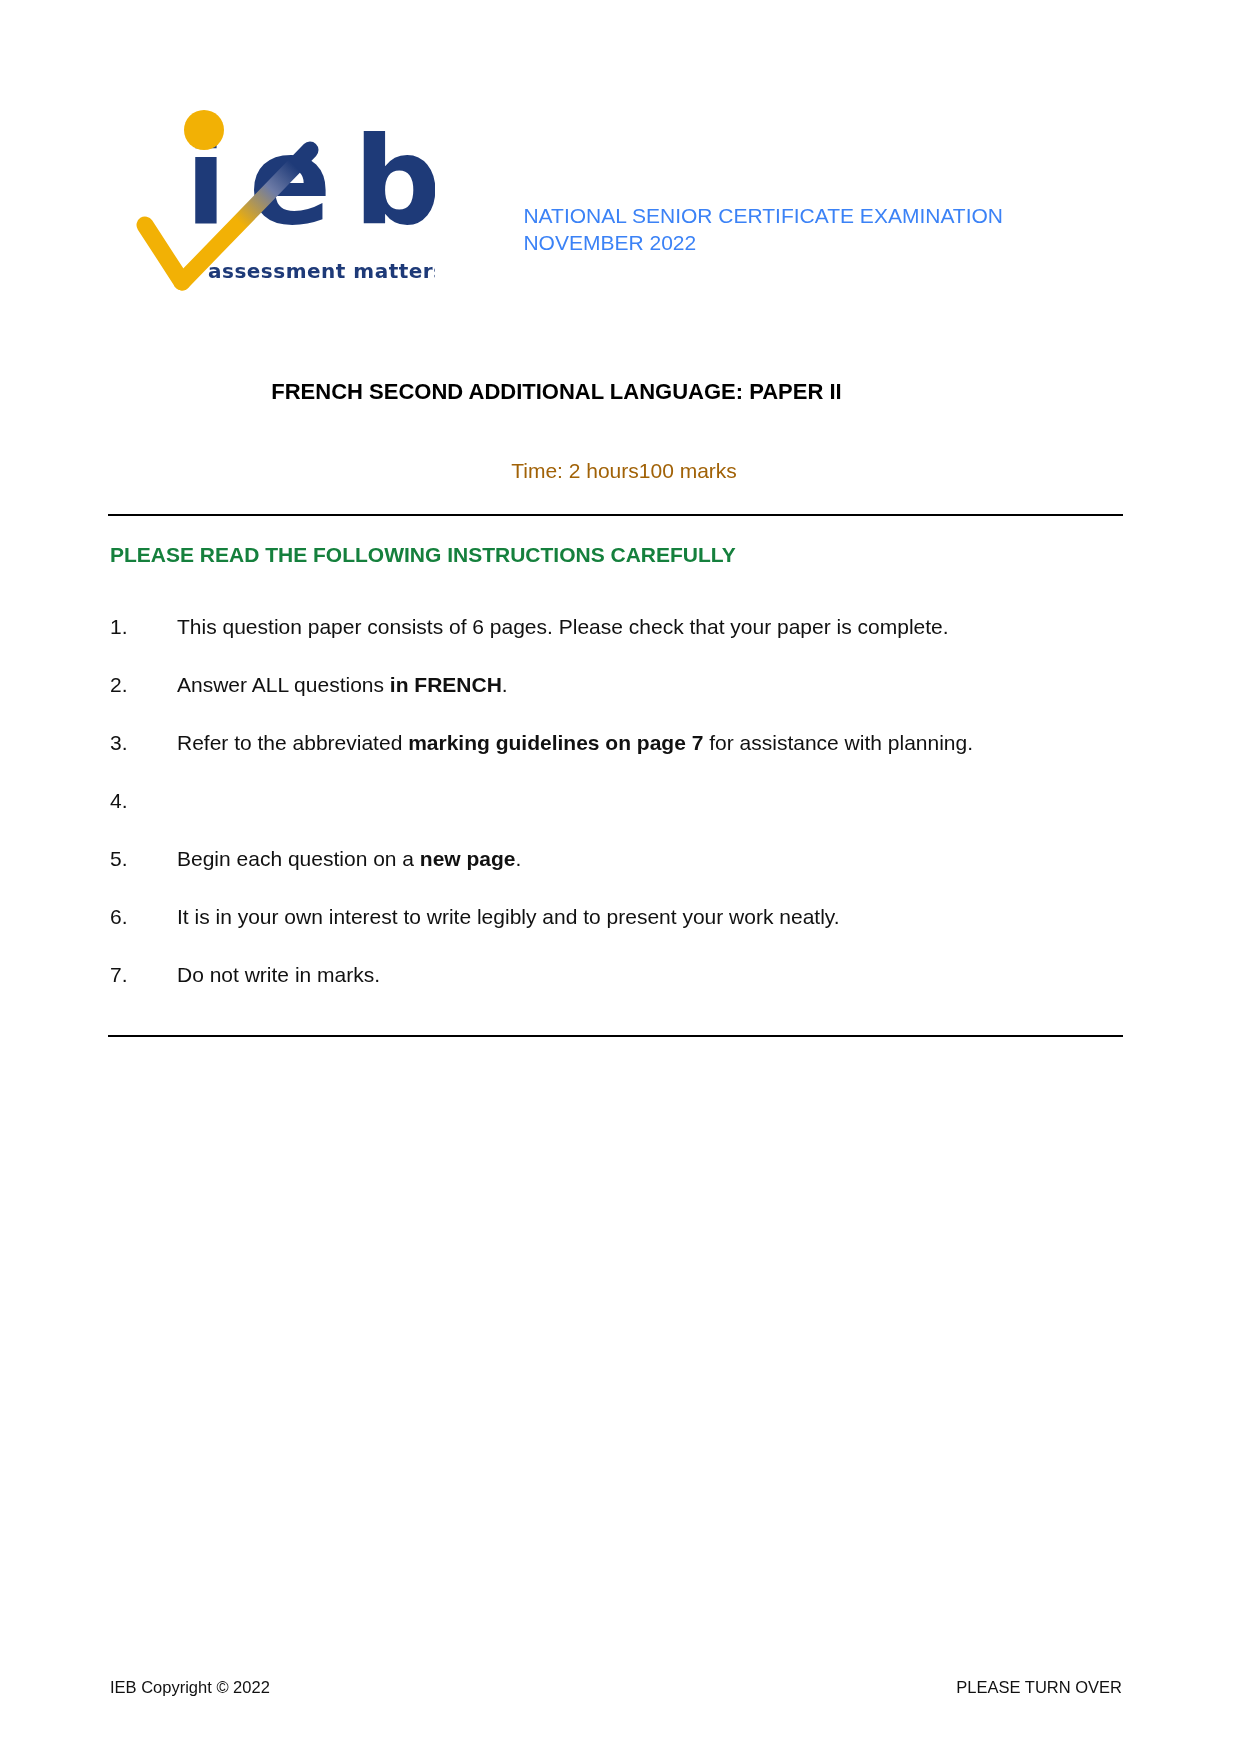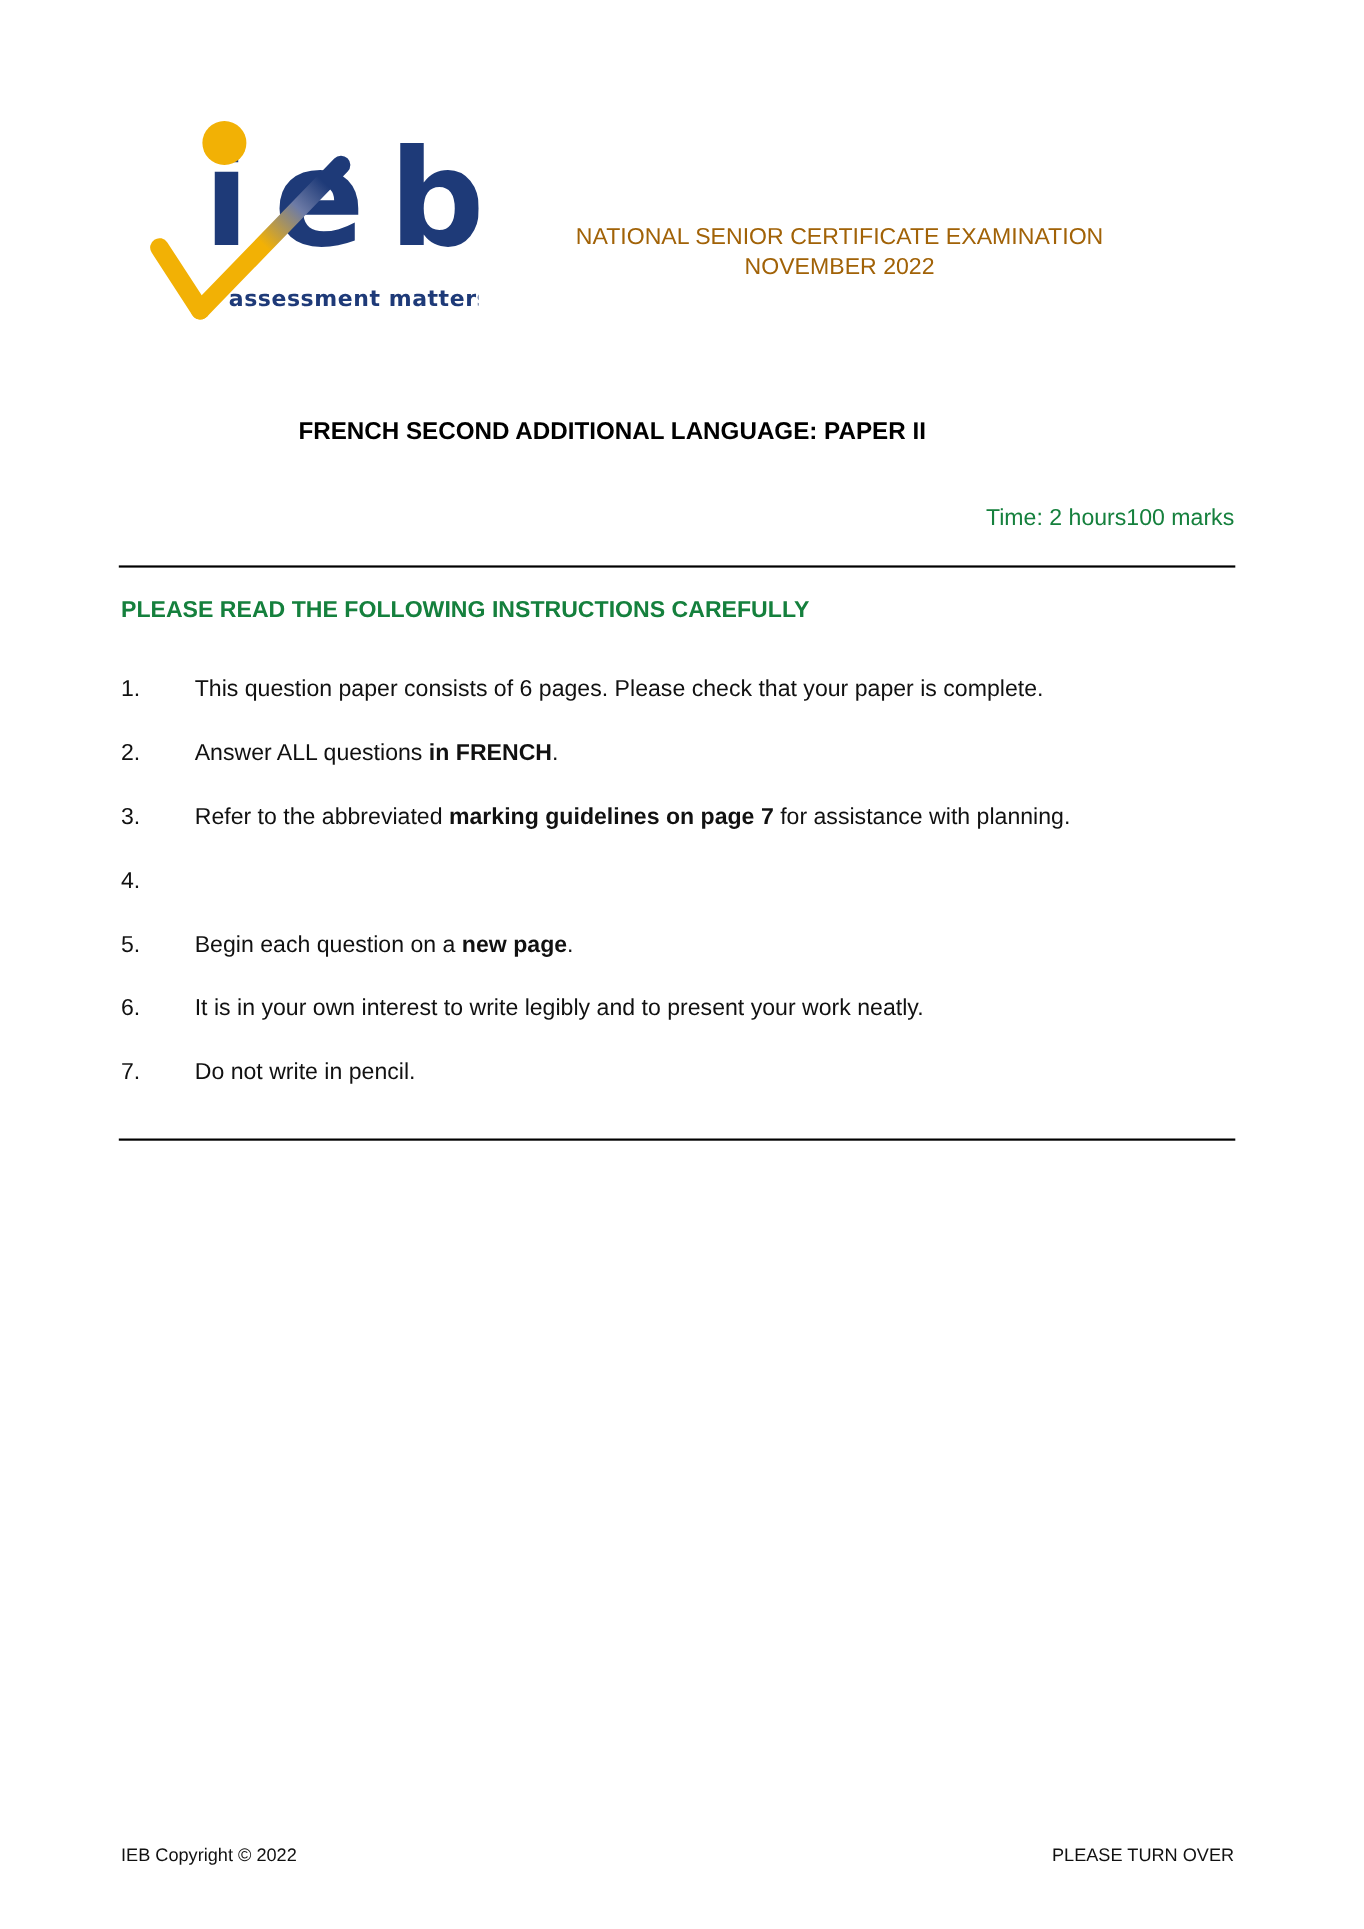--- a/index.html
+++ b/index.html
@@ -9,30 +9,30 @@
     height: 1754px;
     margin: 0 auto;
     background: #ffffff;
     font-family: "Liberation Sans", sans-serif;
     color: #000;
     overflow: hidden;
   }
   .logo-svg { position: absolute; left: 100px; top: 75px; width: 335px; height: 225px; }
   .header-block {
     position: absolute; top: 202px; right: 237px;
-    text-align: center; font-size: 21px; line-height: 27px; color:#a16207;
+    text-align: left; font-size: 21px; line-height: 27px; color:#3b82f6;
   }
   .paper-title {
     position: absolute; top: 379px; left: 110px; width: 893px;
     text-align: center; font-size: 22px; font-weight: bold; color:#000;
   }
   .time-row {
     position: absolute; top: 459px; left: 126px; right: 118px;
-    display: flex; justify-content: flex-end;
-    font-size: 21px; color:#15803d;
+    display: flex; justify-content: center;
+    font-size: 21px; color:#a16207;
   }
   .rule { position: absolute; left: 108px; right: 117px; height: 2px; background: #000; }
   .rule1 { top: 514px; }
   .rule2 { top: 1035px; }
   .instr-heading {
     position: absolute; top: 543px; left: 110px; right: 237px;
     font-size: 21px; font-weight: bold; color:#15803d;
   }
   .items {
     position: absolute; top: 598px; left: 110px; right: 118px;
@@ -105,21 +105,21 @@
     <div class="item">
       <span class="item-num">5.</span>
       <span class="item-text"><span>Begin each question on a </span><b>new page</b><span>.</span></span>
     </div>
     <div class="item">
       <span class="item-num">6.</span>
       <span class="item-text"><span>It is in your own interest to write legibly and to present your work neatly.</span><b></b><span></span></span>
     </div>
     <div class="item">
       <span class="item-num">7.</span>
-      <span class="item-text"><span>Do not write in pencil.</span><b></b><span></span></span>
+      <span class="item-text"><span>Do not write in marks.</span><b></b><span></span></span>
     </div>
   </div>
 
   <div class="rule rule2"></div>
 
   <div class="footer-row">
     <span>IEB Copyright © 2022</span>
     <span>PLEASE TURN OVER</span>
   </div>
 

